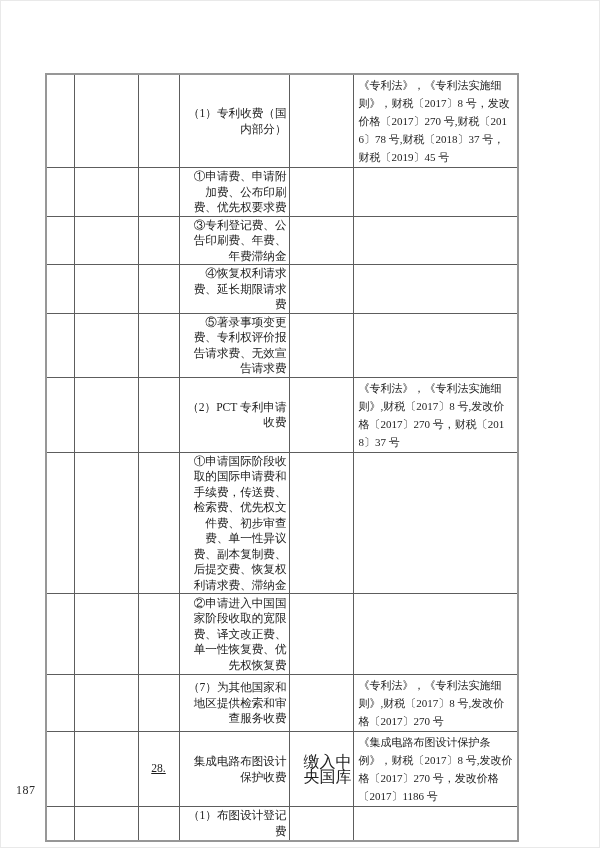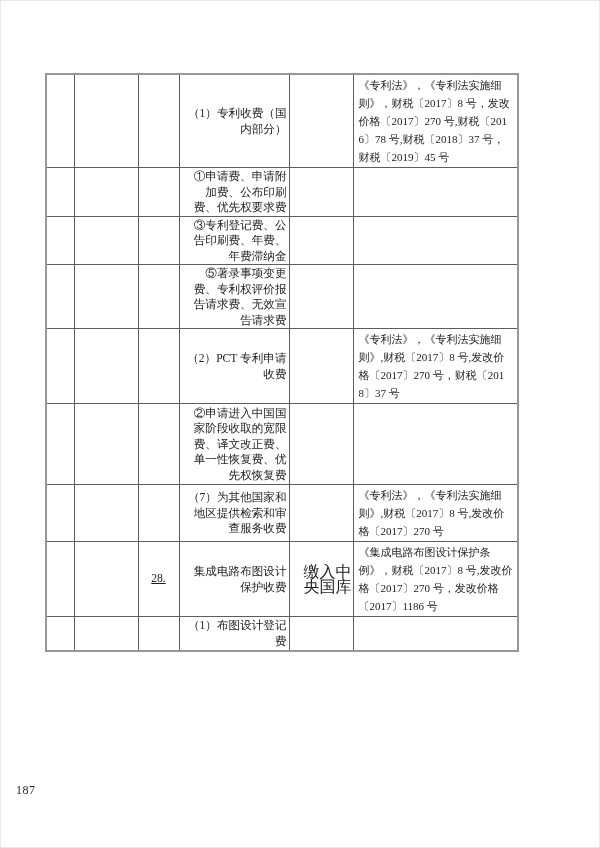--- a/index.html
+++ b/index.html
@@ -86,35 +86,51 @@
       <td class="c-ref"></td>
     </tr>
     <tr style="height:48px">
       <td class="c-empty"></td>
       <td class="c-empty"></td>
       <td class="c-num"></td>
       <td class="c-desc">③专利登记费、公告印刷费、年费、年费滞纳金</td>
       <td class="c-payee"></td>
       <td class="c-ref"></td>
     </tr>
+    <tr style="height:32px">
+      <td class="c-empty"></td>
+      <td class="c-empty"></td>
+      <td class="c-num"></td>
+      <td class="c-desc">④恢复权利请求费、延长期限请求费</td>
+      <td class="c-payee"></td>
+      <td class="c-ref"></td>
+    </tr>
     <tr style="height:49px">
       <td class="c-empty"></td>
       <td class="c-empty"></td>
       <td class="c-num"></td>
       <td class="c-desc">⑤著录事项变更费、专利权评价报告请求费、无效宣告请求费</td>
       <td class="c-payee"></td>
       <td class="c-ref"></td>
     </tr>
     <tr style="height:45px">
       <td class="c-empty"></td>
       <td class="c-empty"></td>
       <td class="c-num"></td>
       <td class="c-desc"> （2）PCT 专利申请收费</td>
       <td class="c-payee"></td>
       <td class="c-ref">《专利法》，《专利法实施细则》,财税〔2017〕8 号,发改价格〔2017〕270 号，财税〔2018〕37 号</td>
+    </tr>
+    <tr style="height:127px">
+      <td class="c-empty"></td>
+      <td class="c-empty"></td>
+      <td class="c-num"></td>
+      <td class="c-desc">①申请国际阶段收取的国际申请费和手续费，传送费、检索费、优先权文件费、初步审查费、单一性异议费、副本复制费、后提交费、恢复权利请求费、滞纳金</td>
+      <td class="c-payee"></td>
+      <td class="c-ref"></td>
     </tr>
     <tr style="height:81px">
       <td class="c-empty"></td>
       <td class="c-empty"></td>
       <td class="c-num"></td>
       <td class="c-desc">②申请进入中国国家阶段收取的宽限费、译文改正费、单一性恢复费、优先权恢复费</td>
       <td class="c-payee"></td>
       <td class="c-ref"></td>
     </tr>
     <tr style="height:46px">

